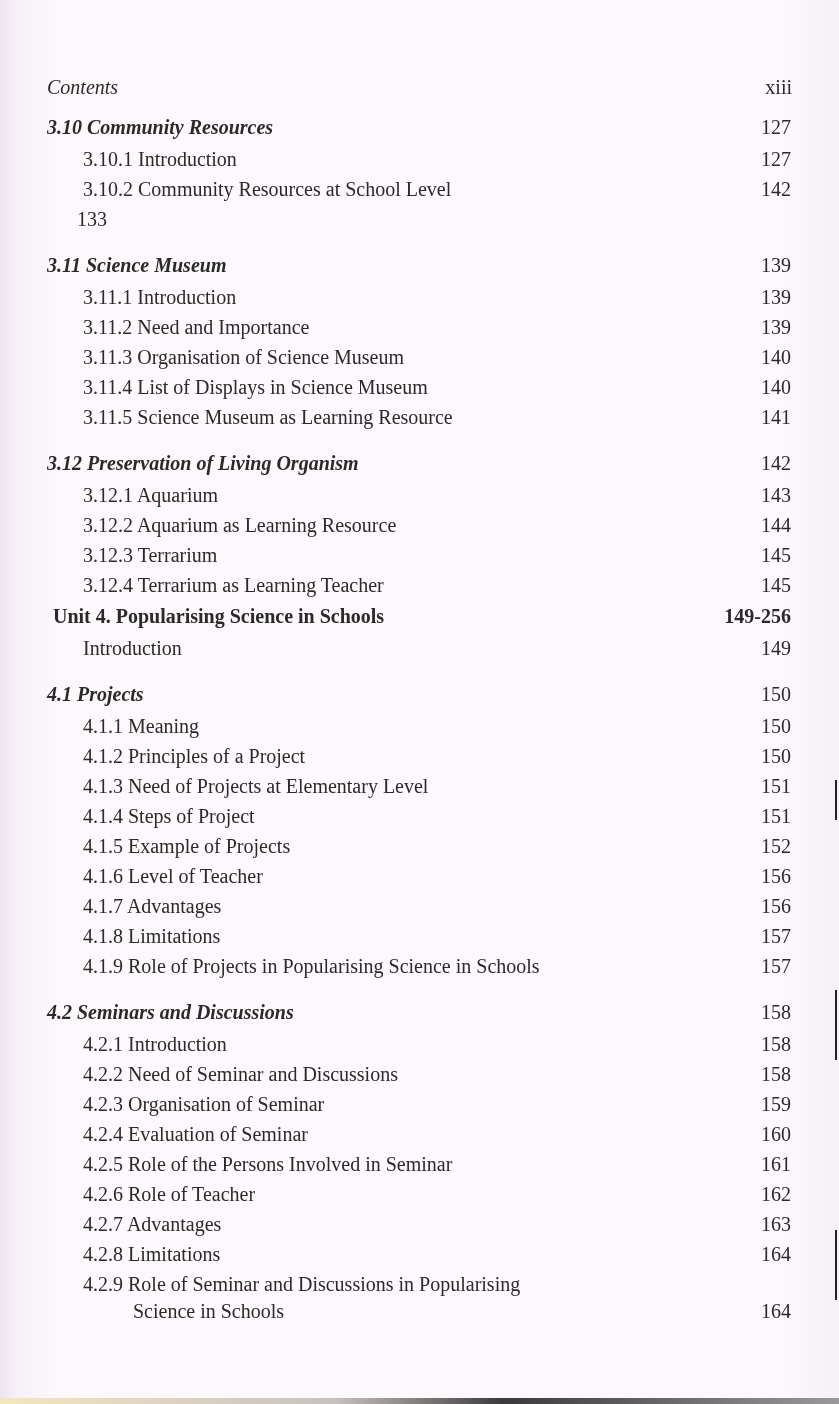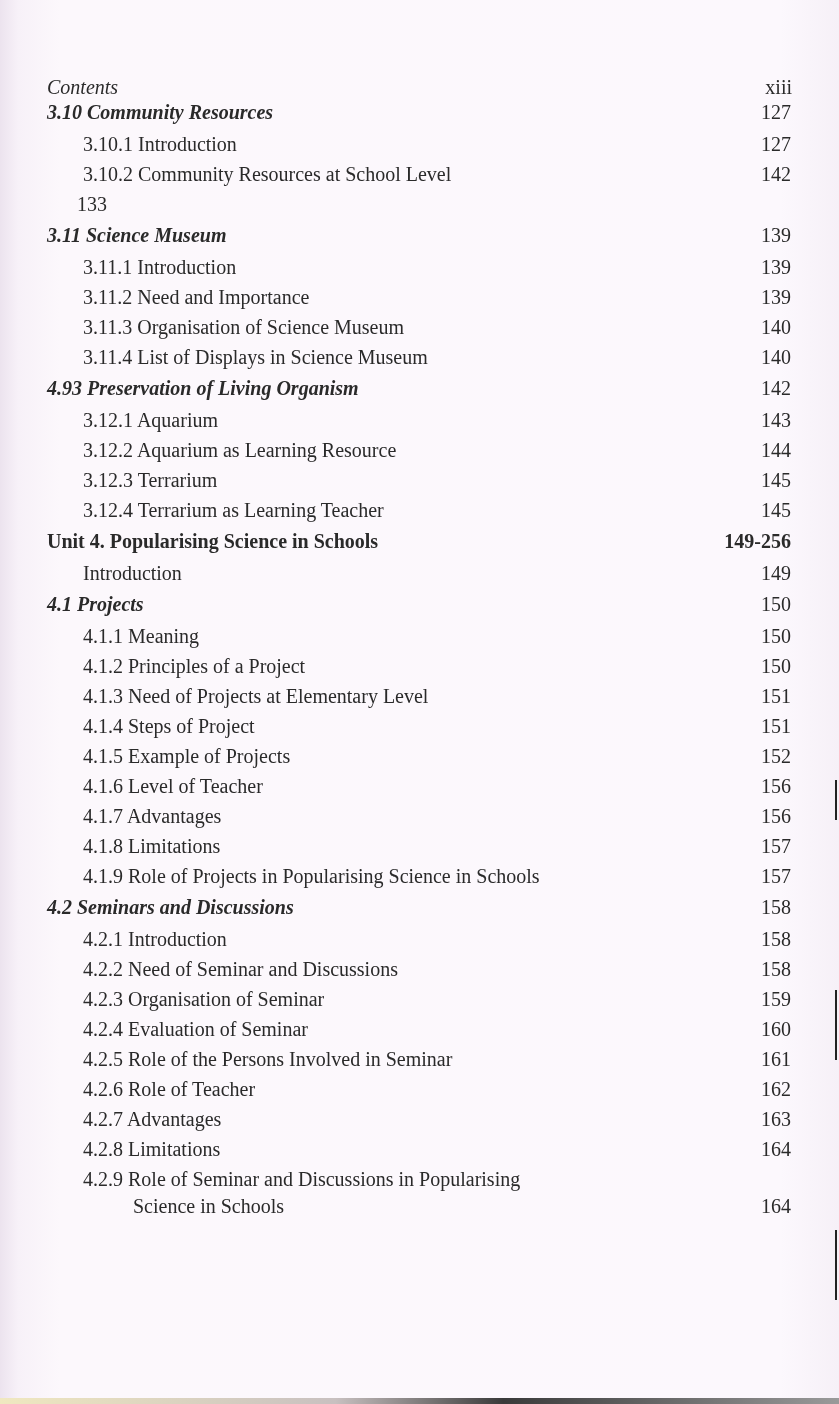--- a/index.html
+++ b/index.html
@@ -23,23 +23,23 @@
   }
   .running-head .title { font-style: italic; }
   .toc {
     position: absolute; top: 96px; left: 47px; width: 744px;
   }
   .row {
     display: flex; justify-content: space-between; align-items: flex-end;
     font-size: 20px; line-height: 30px; height: 30px;
   }
   .row .pg { text-align: right; min-width: 60px; }
-  .row.section { font-style: italic; font-weight: bold; height: 33px; line-height: 33px; }
+  .row.section { font-style: italic; font-weight: bold; height: 33px; line-height: 33px; margin-top: 15px; }
   .row.section .pg { font-style: normal; font-weight: normal; }
-  .row.unit { font-weight: bold; height: 33px; line-height: 33px; }
+  .row.unit { font-weight: bold; height: 33px; line-height: 33px; margin-left: 6px; }
   .row.sub .lbl { padding-left: 36px; }
   .row.wrap { height: 56px; line-height: 27px; }
   .row.wrap .lbl { padding-left: 36px; }
   .row.wrap .cont { display: block; padding-left: 50px; }
   .bottom-edge {
     position: absolute; left: 0; right: 0; bottom: 0; height: 6px;
     background: linear-gradient(90deg, #f0e8c0, #c8c0c0 40%, #3a3a3a 60%, #9a9a9a);
   }
   .right-mark { position: absolute; right: 2px; width: 2px; background: #222; }
 </style>
@@ -81,22 +81,26 @@
         <span class="pg">139</span>
       </div>
       <div class="row sub">
         <span class="lbl">3.11.3 Organisation of Science Museum</span>
         <span class="pg">140</span>
       </div>
       <div class="row sub">
         <span class="lbl">3.11.4 List of Displays in Science Museum</span>
         <span class="pg">140</span>
       </div>
-      <div class="row section">
-        <span class="lbl">4.93 Preservation of Living Organism</span>
+      <div class="row sub">
+        <span class="lbl">3.11.5 Science Museum as Learning Resource</span>
+        <span class="pg">141</span>
+      </div>
+      <div class="row section">
+        <span class="lbl">3.12 Preservation of Living Organism</span>
         <span class="pg">142</span>
       </div>
       <div class="row sub">
         <span class="lbl">3.12.1 Aquarium</span>
         <span class="pg">143</span>
       </div>
       <div class="row sub">
         <span class="lbl">3.12.2 Aquarium as Learning Resource</span>
         <span class="pg">144</span>
       </div>

